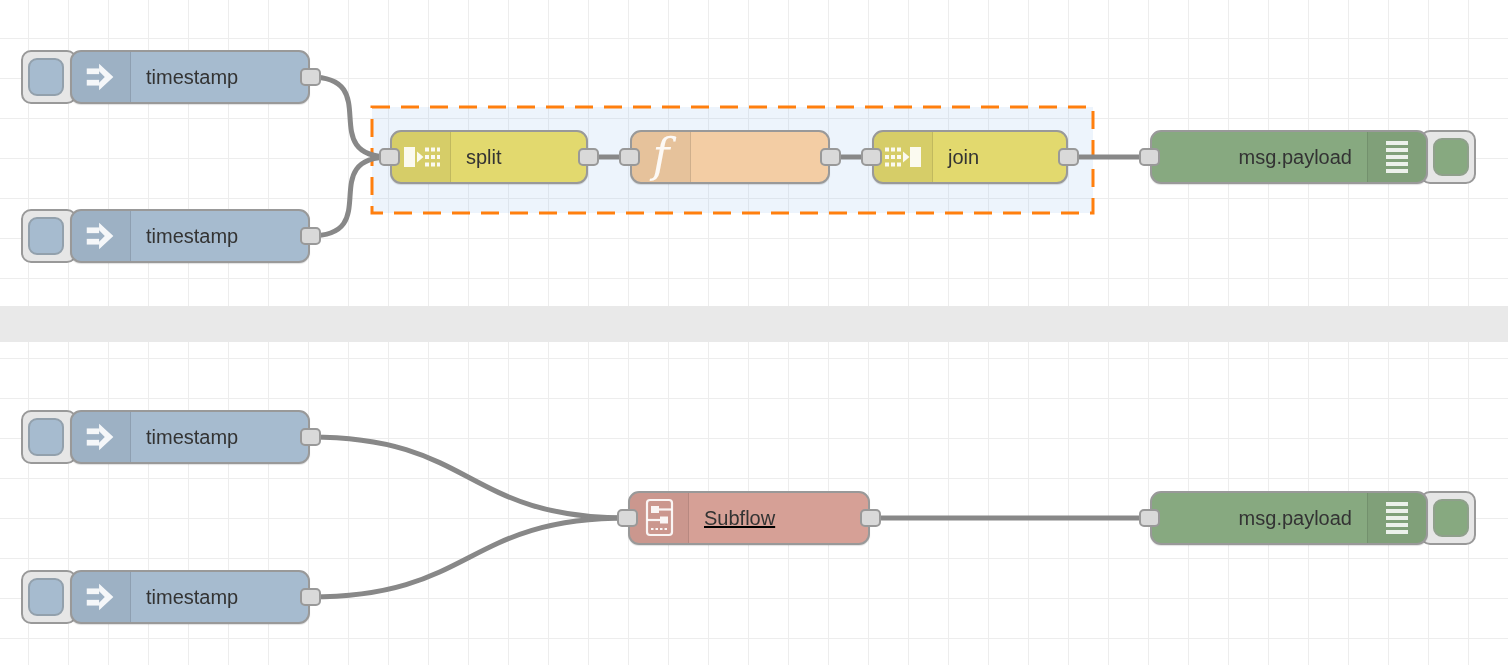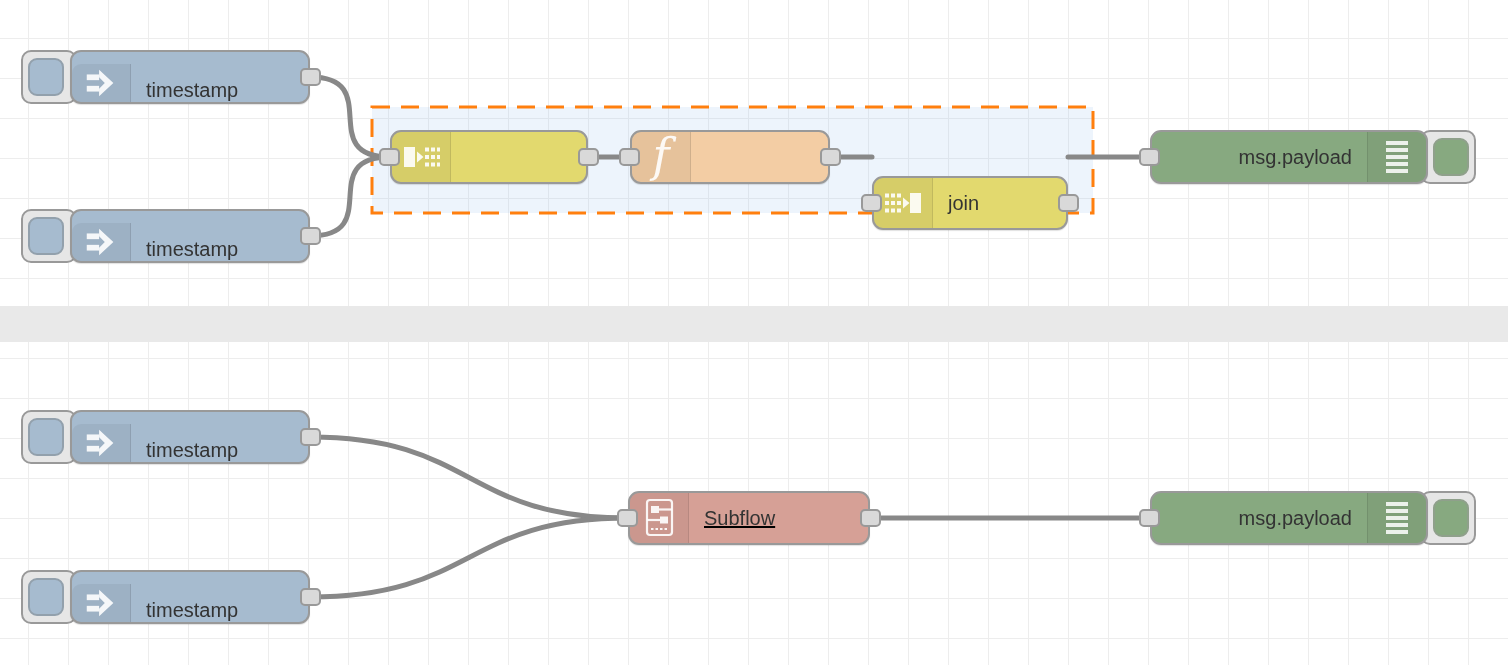--- a/index.html
+++ b/index.html
@@ -16,21 +16,21 @@
   .divider { position:absolute; left:0; top:306px; width:1508px; height:36px; background:#e9e9e9; z-index:1; }
   svg.overlay { position:absolute; left:0; top:0; z-index:2; }
   svg.overlay path { fill:none; stroke:#888888; stroke-width:5; stroke-linecap:round; }
 
   .node-group { position:absolute; height:54px; z-index:3; }
   .node-body {
     position:absolute; inset:0; border:2px solid #999; border-radius:11px;
     box-sizing:border-box; display:flex; align-items:stretch; z-index:1;
     box-shadow:0 1px 1px rgba(0,0,0,0.12);
   }
-  .inject .node-body  { background:#a6bbcf;align-items:flex-end; }
+  .inject .node-body  { background:#a6bbcf; }
   .splitjoin .node-body { background:#e2d96e; }
   .function .node-body { background:#f3cda4; }
   .debug .node-body   { background:#87a980; }
   .subflow .node-body { background:#d6a096;text-decoration:underline; }
 
   .icon-area {
     width:58px; flex:0 0 58px; background:rgba(0,0,0,0.05);
     border-right:1.5px solid rgba(0,0,0,0.10); border-radius:9px 0 0 9px;
     display:flex; align-items:center; justify-content:center;
   }
@@ -134,37 +134,38 @@
             <rect x="30" y="10.5" width="4" height="4"></rect>
             <rect x="36" y="10.5" width="3" height="4"></rect>
           <rect x="24" y="18" width="4" height="4"></rect>
             <rect x="30" y="18" width="4" height="4"></rect>
             <rect x="36" y="18" width="3" height="4"></rect>
           <rect x="24" y="25.5" width="4" height="4"></rect>
             <rect x="30" y="25.5" width="4" height="4"></rect>
             <rect x="36" y="25.5" width="3" height="4"></rect>
         </svg>
       </div>
+      <div class="node-label">split</div>
     </div>
     <div class="port in"></div>
     <div class="port out"></div>
   </div>
 
   <div class="node-group function" style="left:630px; top:130px; width:200px;">
     <div class="node-body">
       <div class="icon-area">
         <div class="fn-glyph">f</div>
       </div>
       <div class="node-label"></div>
     </div>
     <div class="port in"></div>
     <div class="port out"></div>
   </div>
 
-  <div class="node-group splitjoin" style="left:872px; top:130px; width:196px;margin-top:46px;">
+  <div class="node-group splitjoin" style="left:872px; top:130px; width:196px;">
     <div class="node-body">
       <div class="icon-area">
         <svg class="icon-svg" width="40" height="40" viewBox="0 0 40 40" fill="rgba(255,255,255,0.9)">
           <rect x="2" y="10.5" width="4" height="4"></rect>
             <rect x="8" y="10.5" width="4" height="4"></rect>
             <rect x="14" y="10.5" width="4" height="4"></rect>
           <rect x="2" y="18" width="4" height="4"></rect>
             <rect x="8" y="18" width="4" height="4"></rect>
             <rect x="14" y="18" width="4" height="4"></rect>
           <rect x="2" y="25.5" width="4" height="4"></rect>

